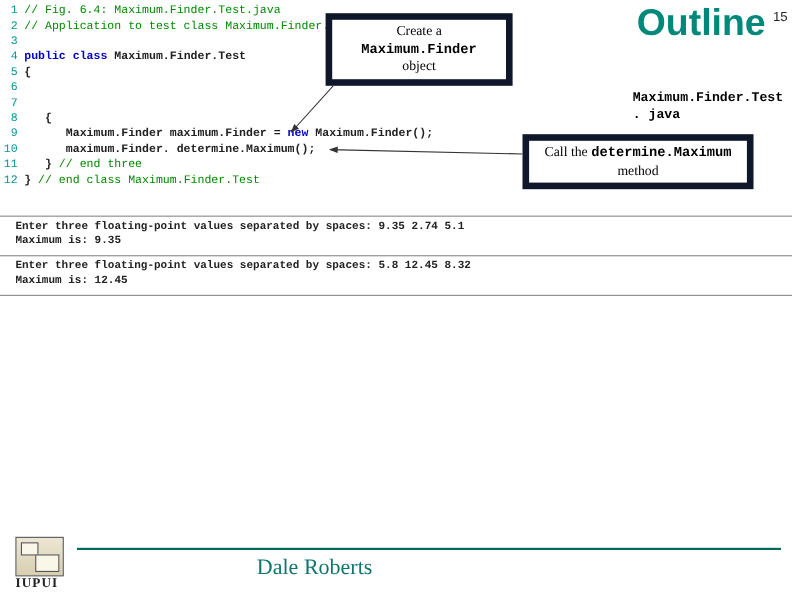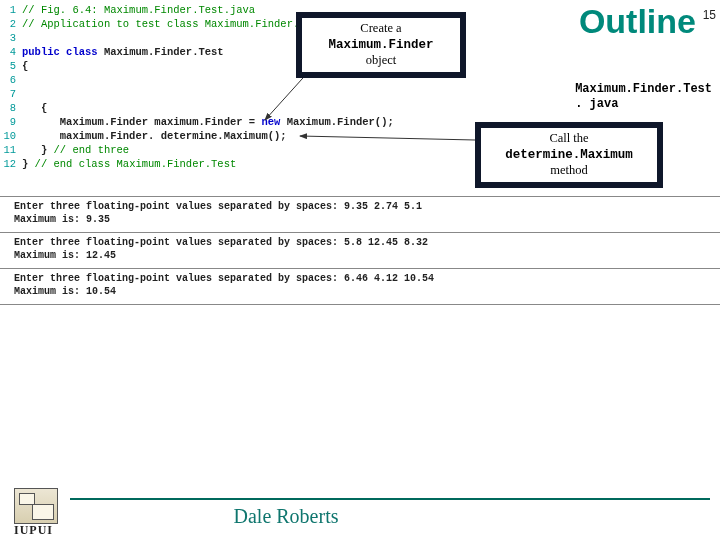--- a/index.html
+++ b/index.html
@@ -212,21 +212,21 @@
     <span class="line-num">12</span>
     <span class="code-text"><span class="brace">}</span><span class="comment"> // end class Maximum.Finder.Test</span></span>
   </div>
 </div>
 
 <div class="callout" style="top:12px; left:296px; width:170px;">
   <span>Create a </span><span class="mono">Maximum.Finder</span><br>
   <span>object</span>
 </div>
 
-<div class="callout" style="top:122px; left:475px; width:188px;">
+<div class="callout" style="top:122px; left:475px; width:210px;">
   <span>Call the </span><span class="mono">determine.Maximum</span><br>
   <span>method</span>
 </div>
 
 <svg class="arrow-svg">
   <defs>
     <marker id="arrowhead" markerWidth="8" markerHeight="6" refX="7" refY="3" orient="auto">
       <polygon points="0 0, 8 3, 0 6" fill="#333"></polygon>
     </marker>
   </defs>
@@ -237,22 +237,20 @@
 <div class="outline">Outline</div>
 <div class="slide-num">15</div>
 <div class="filename">Maximum.Finder.Test
 . java</div>
 
 <div class="output-area">
   <div class="output-block">Enter three floating-point values separated by spaces: 9.35 2.74 5.1
 Maximum is: 9.35</div>
   <div class="output-block">Enter three floating-point values separated by spaces: 5.8 12.45 8.32
 Maximum is: 12.45</div>
-  <div class="output-block">Enter three floating-point values separated by spaces: 6.46 4.12 10.54
-Maximum is: 10.54</div>
 </div>
 
 <div class="footer-area">
   <div class="footer-rule"></div>
   <div class="logo"></div>
   <div class="iupui">IUPUI</div>
   <div class="author">Dale Roberts</div>
 </div>
 
 </body></html>

